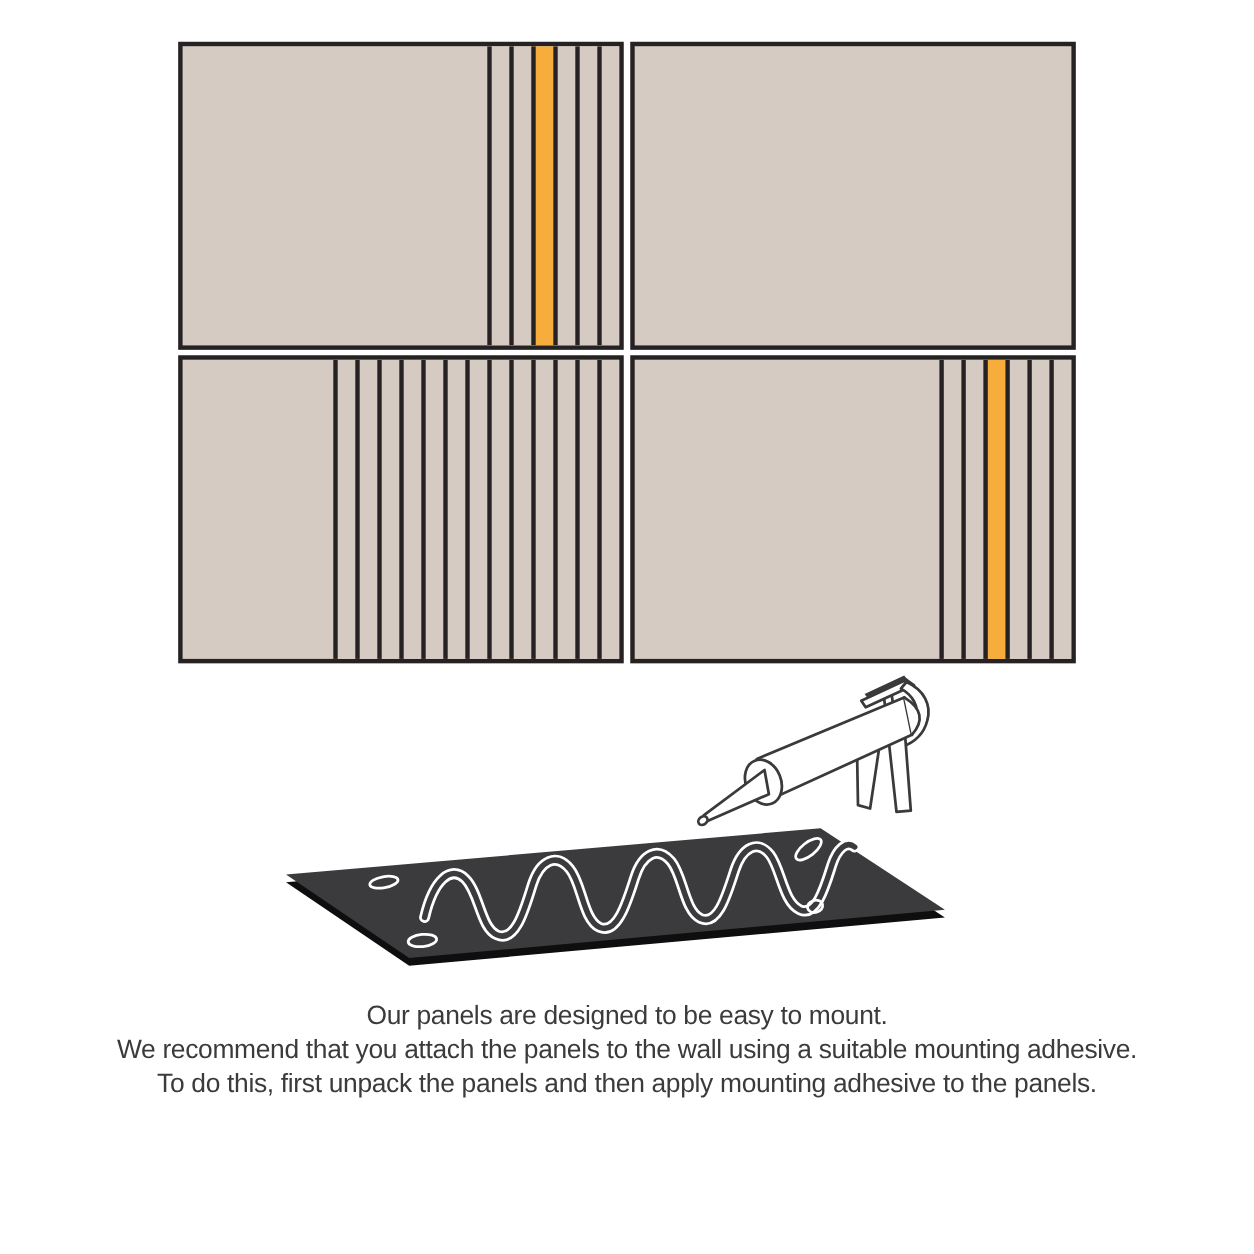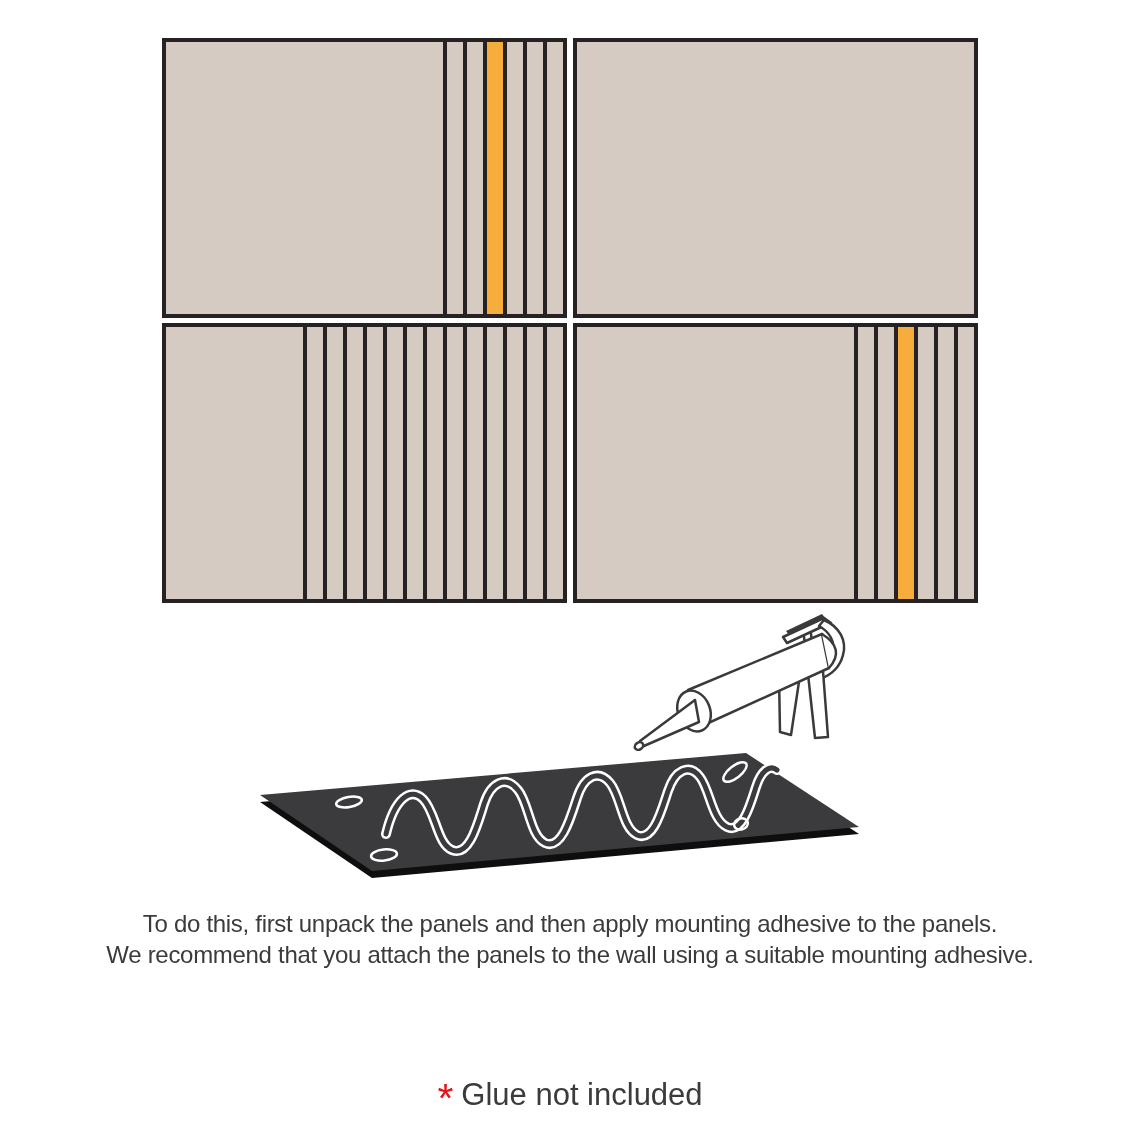--- a/index.html
+++ b/index.html
@@ -120,21 +120,19 @@
       <path d="M822 634 Q846 649 829 668"></path>
 
       <ellipse cx="694" cy="711" rx="16" ry="21" transform="rotate(-22 694 711)"></ellipse>
 
       <polygon points="695,700 640,741 637,749 699,722"></polygon>
       <ellipse cx="639" cy="746" rx="4.5" ry="3.5" transform="rotate(-35 639 746)"></ellipse>
     </g>
   </svg>
 
   <div id="instructions">
+    <div>Our panels are designed to be easy to mount.</div>
+    <div>We recommend that you attach the panels to the wall using a suitable mounting adhesive.</div>
     <div>To do this, first unpack the panels and then apply mounting adhesive to the panels.</div>
-    <div>We recommend that you attach the panels to the wall using a suitable mounting adhesive.</div>
   </div>
 
-  <div id="footnote">
-    <span class="star">*</span><span>Glue not included</span>
-  </div>
 
 </div>
 
 </body></html>

